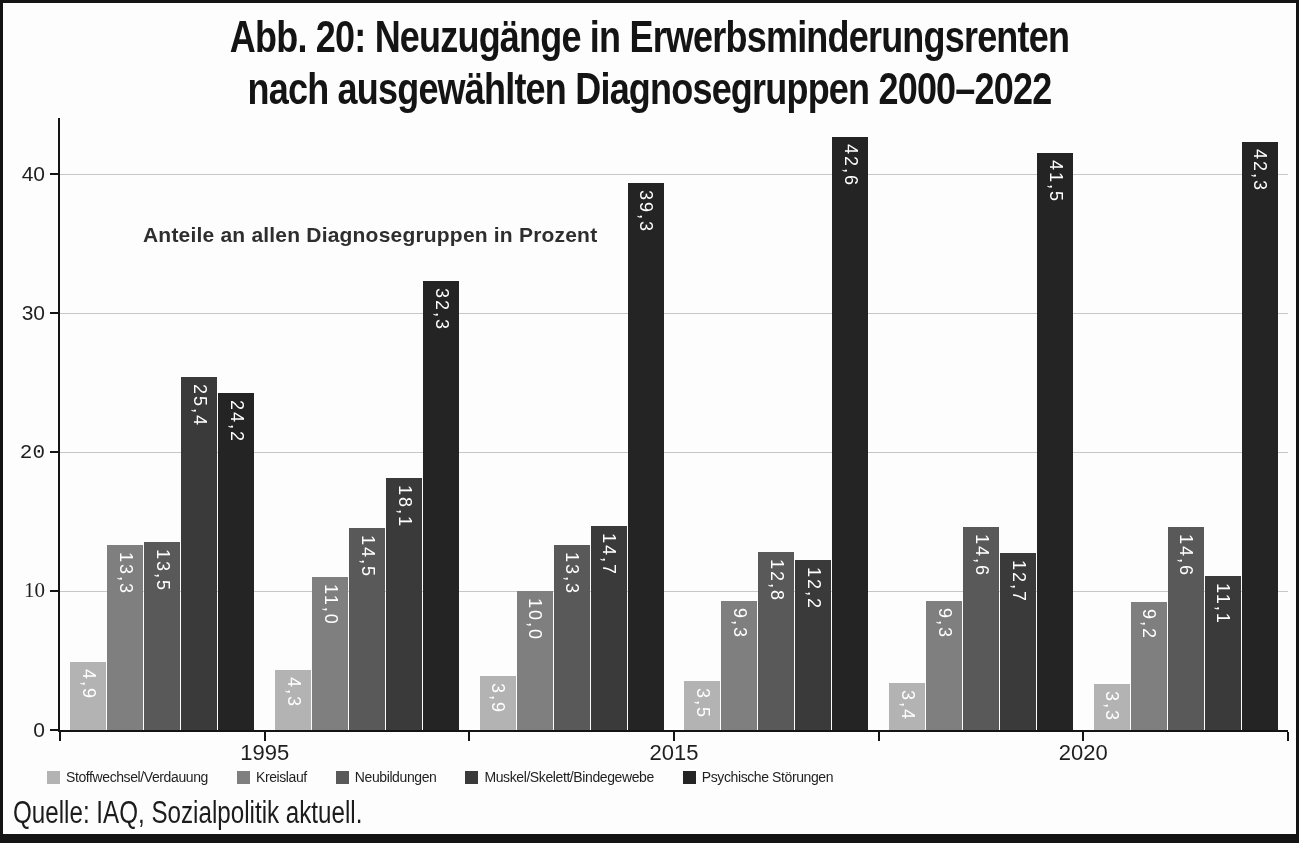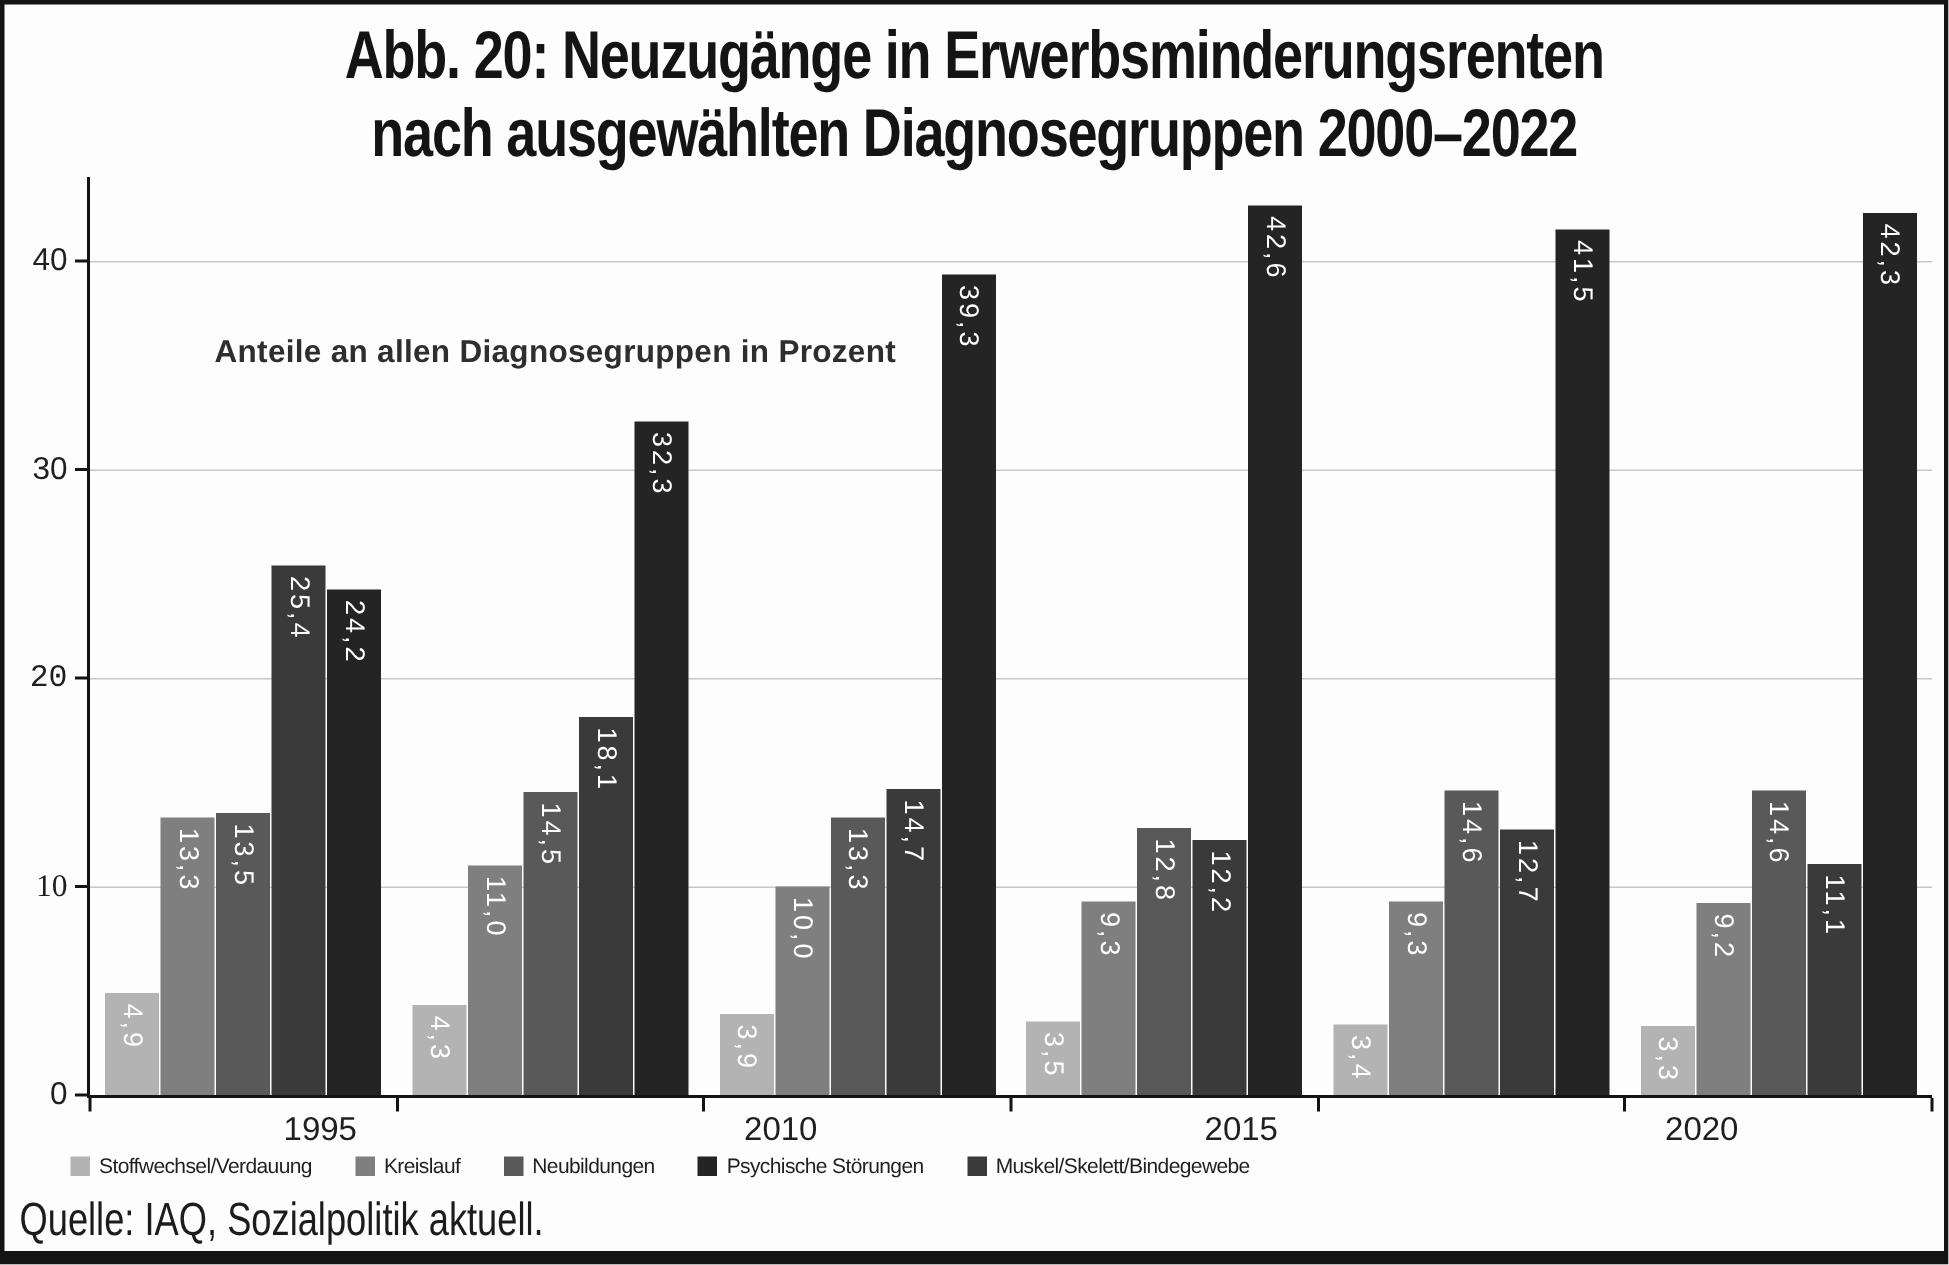--- a/index.html
+++ b/index.html
@@ -181,43 +181,42 @@
           </div>
           <div class="bar" style="background: rgb(36, 36, 36); height: 96.1364%;">
             <span>42,3</span>
           </div>
         </div>
       </div>
     </div>
 
   <div class="xlabels" id="xlabels">
       <span>1995</span>
-      <span>2010</span>
       <span>2015</span>
       <span>2020</span>
     </div>
 
   <div class="legend" id="legend">
       <div class="legend-item">
         <span class="swatch" style="background: rgb(179, 179, 179);"></span>
         <span>Stoffwechsel/Verdauung</span>
       </div>
       <div class="legend-item">
         <span class="swatch" style="background: rgb(127, 127, 127);"></span>
         <span>Kreislauf</span>
       </div>
       <div class="legend-item">
         <span class="swatch" style="background: rgb(89, 89, 89);"></span>
         <span>Neubildungen</span>
       </div>
       <div class="legend-item">
+        <span class="swatch" style="background: rgb(58, 58, 58);"></span>
+        <span>Muskel/Skelett/Bindegewebe</span>
+      </div>
+      <div class="legend-item">
         <span class="swatch" style="background: rgb(36, 36, 36);"></span>
         <span>Psychische Störungen</span>
       </div>
-      <div class="legend-item">
-        <span class="swatch" style="background: rgb(58, 58, 58);"></span>
-        <span>Muskel/Skelett/Bindegewebe</span>
-      </div>
     </div>
 
   <div class="source">Quelle: IAQ, Sozialpolitik aktuell.</div>
 
 </div>
 
 </body></html>

